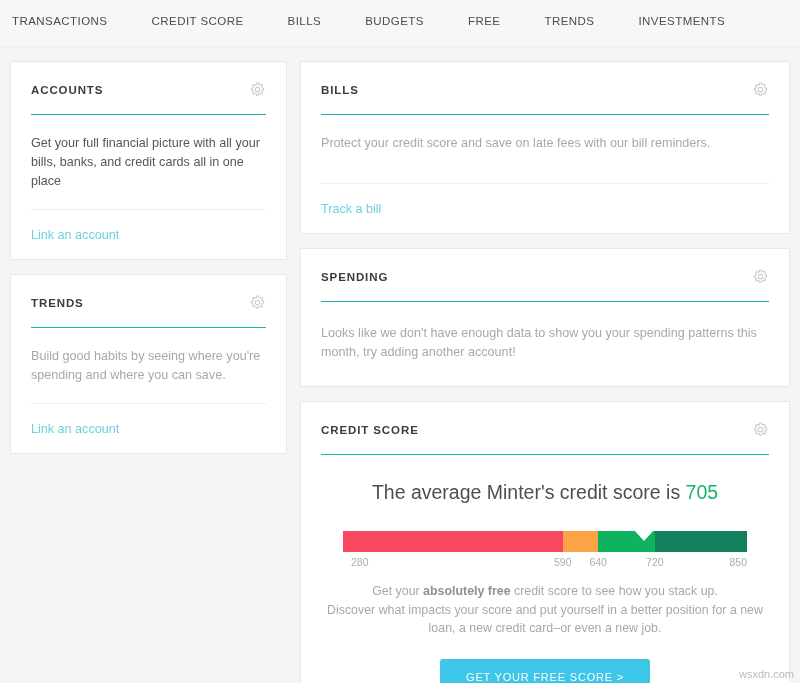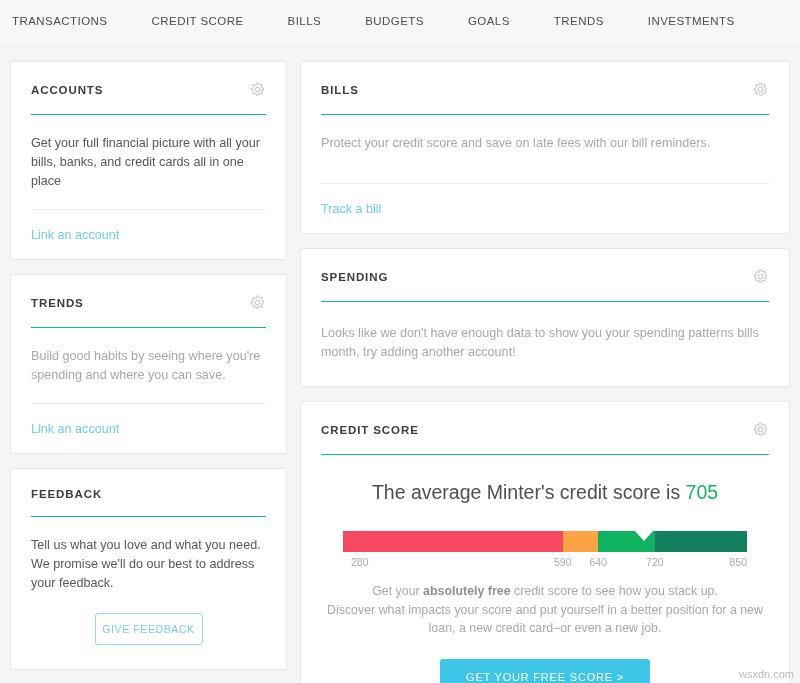--- a/index.html
+++ b/index.html
@@ -217,21 +217,21 @@
   <div class="nav-item">
     <span>CREDIT SCORE</span>
   </div>
   <div class="nav-item">
     <span>BILLS</span>
   </div>
   <div class="nav-item">
     <span>BUDGETS</span>
   </div>
   <div class="nav-item">
-    <span>GOALS</span>
+    <span>FREE</span>
   </div>
   <div class="nav-item">
     <span>TRENDS</span>
   </div>
   <div class="nav-item">
     <span>INVESTMENTS</span>
   </div>
 
 </nav>
 
@@ -258,27 +258,20 @@
         <svg class="gear" viewBox="0 0 20 20">
           <path fill="none" stroke="#9b9e9f" stroke-width="1.2" d="M10 7.3a2.7 2.7 0 1 0 0 5.4 2.7 2.7 0 0 0 0-5.4z M8.9 2.4h2.2l.3 1.7 1.5.6 1.4-1 1.6 1.6-1 1.4.6 1.5 1.7.3v2.2l-1.7.3-.6 1.5 1 1.4-1.6 1.6-1.4-1-1.5.6-.3 1.7H8.9l-.3-1.7-1.5-.6-1.4 1-1.6-1.6 1-1.4-.6-1.5-1.7-.3V8.9l1.7-.3.6-1.5-1-1.4 1.6-1.6 1.4 1 1.5-.6z"></path>
         </svg>
       </div>
       <div class="card-body body-light">Build good habits by seeing where you're spending and where you can save.</div>
       <div class="card-foot">
         <a class="link">Link an account</a>
       </div>
     </section>
 
-    <section class="card">
-      <div class="card-head">
-        <span class="card-title">FEEDBACK</span>
-      </div>
-      <div class="card-body feedback-body body-dark">Tell us what you love and what you need. We promise we'll do our best to address your feedback.</div>
-      <button class="btn-outline">GIVE FEEDBACK</button>
-    </section>
 
   </div>
 
   <div class="col-right">
 
     <section class="card">
       <div class="card-head">
         <span class="card-title">BILLS</span>
         <svg class="gear" viewBox="0 0 20 20">
           <path fill="none" stroke="#9b9e9f" stroke-width="1.2" d="M10 7.3a2.7 2.7 0 1 0 0 5.4 2.7 2.7 0 0 0 0-5.4z M8.9 2.4h2.2l.3 1.7 1.5.6 1.4-1 1.6 1.6-1 1.4.6 1.5 1.7.3v2.2l-1.7.3-.6 1.5 1 1.4-1.6 1.6-1.4-1-1.5.6-.3 1.7H8.9l-.3-1.7-1.5-.6-1.4 1-1.6-1.6 1-1.4-.6-1.5-1.7-.3V8.9l1.7-.3.6-1.5-1-1.4 1.6-1.6 1.4 1 1.5-.6z"></path>
@@ -290,21 +283,21 @@
       </div>
     </section>
 
     <section class="card">
       <div class="card-head">
         <span class="card-title">SPENDING</span>
         <svg class="gear" viewBox="0 0 20 20">
           <path fill="none" stroke="#9b9e9f" stroke-width="1.2" d="M10 7.3a2.7 2.7 0 1 0 0 5.4 2.7 2.7 0 0 0 0-5.4z M8.9 2.4h2.2l.3 1.7 1.5.6 1.4-1 1.6 1.6-1 1.4.6 1.5 1.7.3v2.2l-1.7.3-.6 1.5 1 1.4-1.6 1.6-1.4-1-1.5.6-.3 1.7H8.9l-.3-1.7-1.5-.6-1.4 1-1.6-1.6 1-1.4-.6-1.5-1.7-.3V8.9l1.7-.3.6-1.5-1-1.4 1.6-1.6 1.4 1 1.5-.6z"></path>
         </svg>
       </div>
-      <div class="card-body body-light" style="padding:22px 0 24px 0">Looks like we don't have enough data to show you your spending patterns bills month, try adding another account!</div>
+      <div class="card-body body-light" style="padding:22px 0 24px 0">Looks like we don't have enough data to show you your spending patterns this month, try adding another account!</div>
     </section>
 
     <section class="card">
       <div class="card-head">
         <span class="card-title">CREDIT SCORE</span>
         <svg class="gear" viewBox="0 0 20 20">
           <path fill="none" stroke="#9b9e9f" stroke-width="1.2" d="M10 7.3a2.7 2.7 0 1 0 0 5.4 2.7 2.7 0 0 0 0-5.4z M8.9 2.4h2.2l.3 1.7 1.5.6 1.4-1 1.6 1.6-1 1.4.6 1.5 1.7.3v2.2l-1.7.3-.6 1.5 1 1.4-1.6 1.6-1.4-1-1.5.6-.3 1.7H8.9l-.3-1.7-1.5-.6-1.4 1-1.6-1.6 1-1.4-.6-1.5-1.7-.3V8.9l1.7-.3.6-1.5-1-1.4 1.6-1.6 1.4 1 1.5-.6z"></path>
         </svg>
       </div>
 

